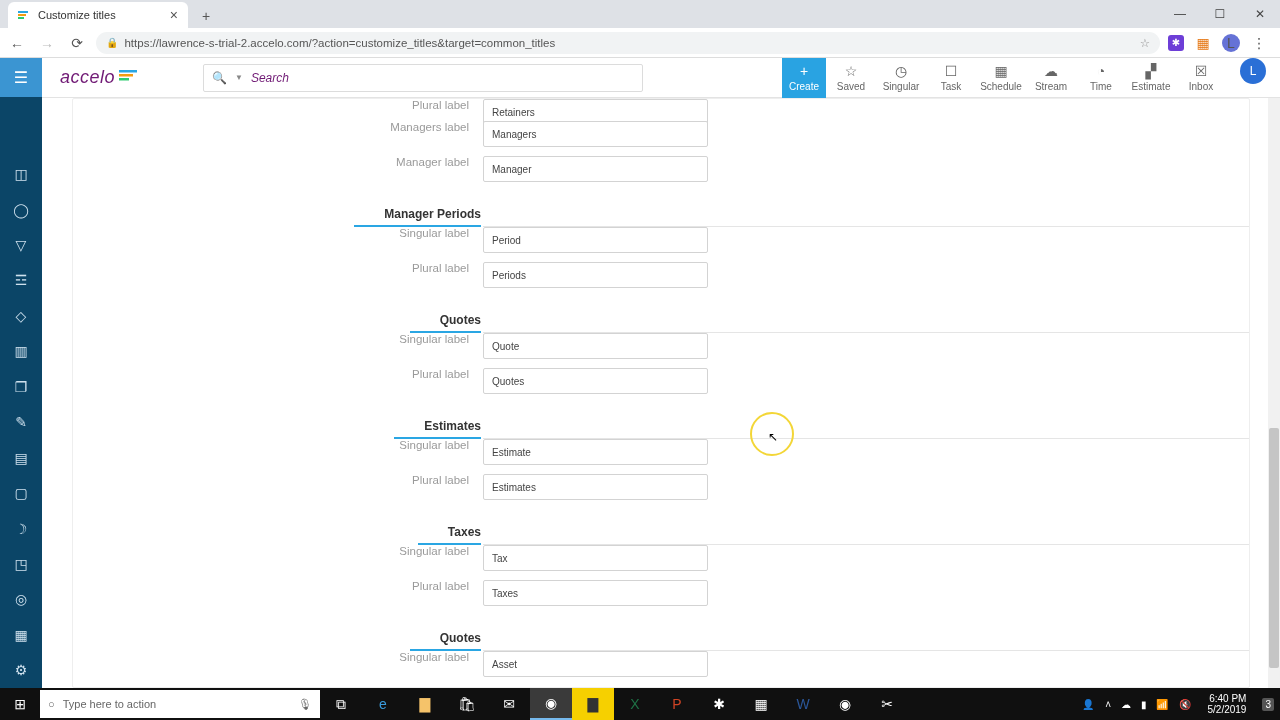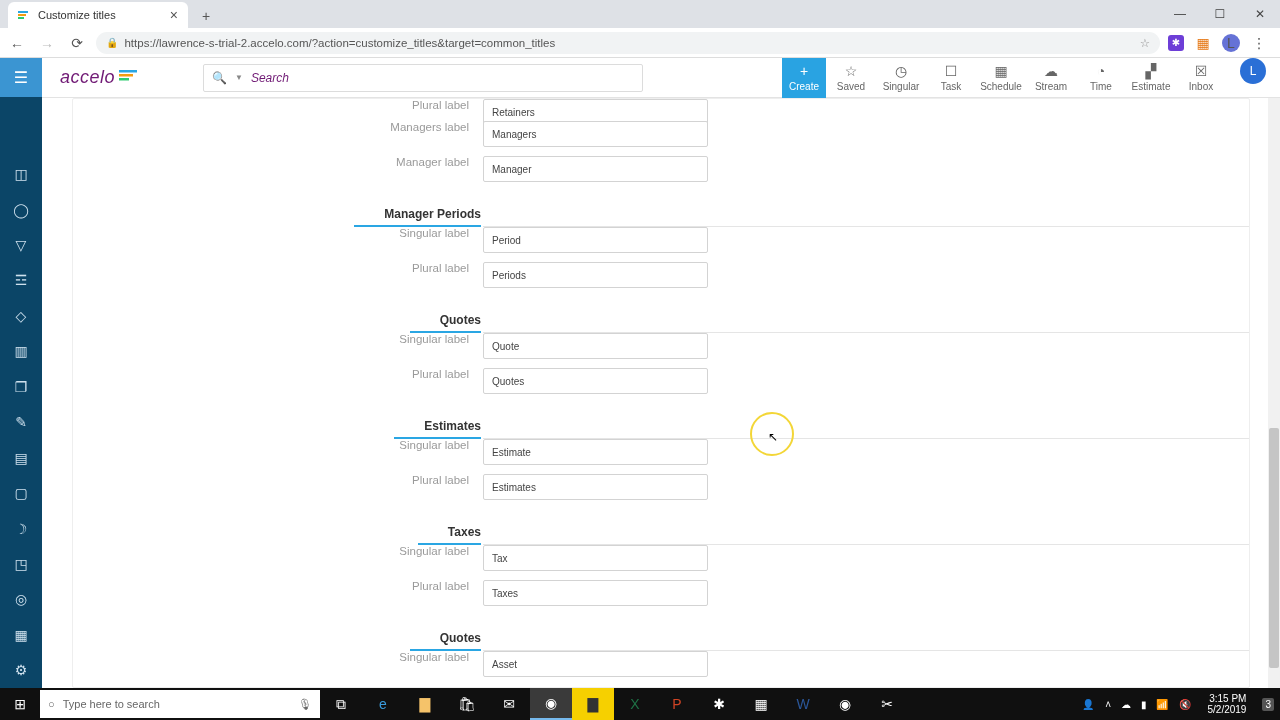--- a/index.html
+++ b/index.html
@@ -292,21 +292,21 @@
 
   <div class="cursor-ring"></div>
   <div class="cursor-arrow">↖</div>
 
 </div>
 
 <div class="taskbar">
   <div class="win">⊞</div>
   <div class="search-task">
     <span>○</span>
-    <span>Type here to search</span>
+    <span>Type here to action</span>
     <span style="margin-left:auto">🎙</span>
   </div>
   <div class="task-app">⧉</div>
   <div class="task-app" style="color:#3a9bdc">e</div>
   <div class="task-app" style="color:#f5c36a">▇</div>
   <div class="task-app">🛍</div>
   <div class="task-app">✉</div>
   <div class="task-app active">◉</div>
   <div class="task-app" style="background:#f6d000;color:#333">▇</div>
   <div class="task-app" style="color:#1e7145">X</div>
@@ -317,18 +317,18 @@
   <div class="task-app">◉</div>
   <div class="task-app">✂</div>
   <div class="tray">
     <span>👤</span>
     <span>˄</span>
     <span>☁</span>
     <span>▮</span>
     <span>📶</span>
     <span>🔇</span>
     <div class="clock">
-      <div>3:15 PM</div>
+      <div>6:40 PM</div>
       <div>5/2/2019</div>
     </div>
     <span style="background:#555;padding:1px 3px;border-radius:2px">3</span>
   </div>
 </div>
 
 </body></html>

